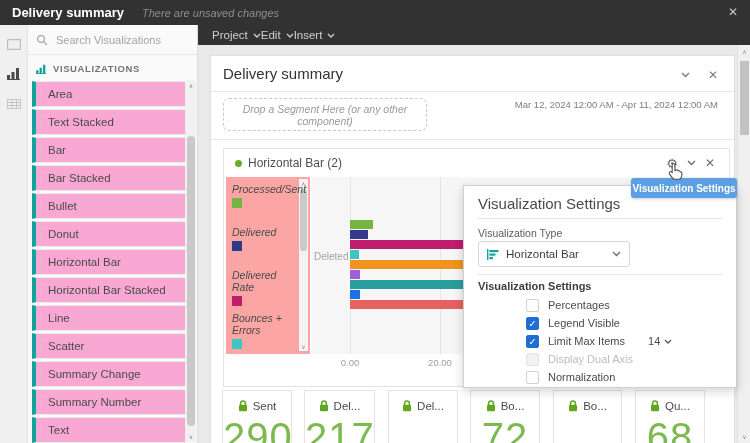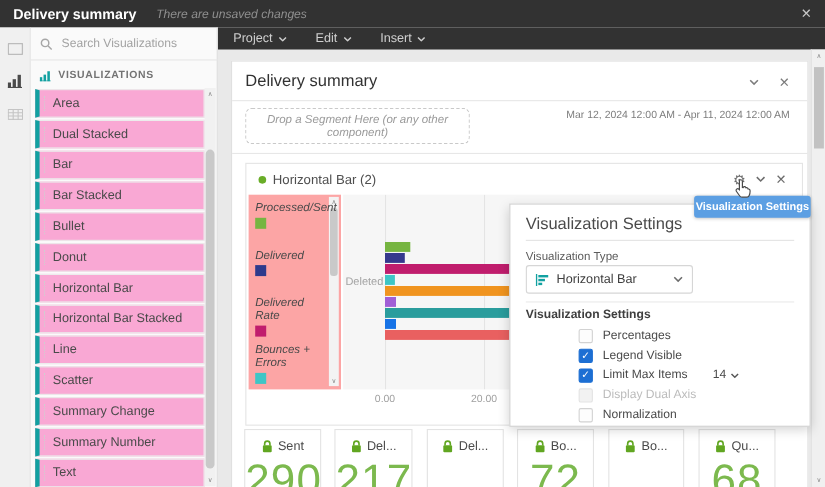--- a/index.html
+++ b/index.html
@@ -4,21 +4,21 @@
 <style>
   html,body{margin:0;padding:0;background:#e9e9e9;}
   *{box-sizing:border-box;font-family:"Liberation Sans","DejaVu Sans",sans-serif;}
   .stage{position:relative;width:750px;height:443px;overflow:hidden;background:#e9e9e9;}
   
   .topbar{position:absolute;left:0;top:0;width:750px;height:25px;background:#323232;color:#fff;display:flex;align-items:center;}
   .topbar .title{font-size:13px;margin-left:12px;font-weight:bold;}
   .topbar .unsaved{font-size:11px;font-style:italic;color:#8f8f8f;margin-left:18px;}
   .topbar .close{position:absolute;right:12px;top:5px;color:#c7c7c7;font-size:12px;cursor:pointer;}
   
-  .menubar{position:absolute;left:198px;top:25px;width:552px;height:20px;background:#323232;display:flex;align-items:center;gap:26px;padding-left:14px;}
+  .menubar{position:absolute;left:198px;top:25px;width:552px;height:20px;background:#323232;display:flex;align-items:center;padding-left:14px;}
   .menu-item{color:#cfcfcf;font-size:11.5px;display:flex;align-items:center;gap:5px;cursor:pointer;}
   
   .rail{position:absolute;left:0;top:25px;width:28px;height:418px;background:#f0f0f0;border-right:1px solid #e3e3e3;}
   .rail .ric{position:absolute;left:7px;}
   
   .sidebar{position:absolute;left:28px;top:25px;width:170px;height:418px;background:#fafafa;border-right:1px solid #ddd;}
   .searchrow{position:absolute;left:0;top:0;width:170px;height:30px;border-bottom:1px solid #e6e6e6;display:flex;align-items:center;padding-left:8px;gap:6px;}
   .searchrow input{border:none;outline:none;background:transparent;font-size:11px;color:#555;width:130px;}
   .searchrow input::placeholder{color:#a3a3a3;}
   .sechead{position:absolute;left:8px;top:38px;display:flex;align-items:center;gap:6px;font-size:9.5px;font-weight:bold;color:#737373;letter-spacing:.6px;}
@@ -167,21 +167,21 @@
             <rect x="0" y="8" width="3" height="5" fill="#12a1a1"></rect>
             <rect x="4.5" y="5" width="3" height="8" fill="#12a1a1"></rect>
             <rect x="9" y="1" width="3" height="12" fill="#12a1a1"></rect>
             <rect x="0" y="12" width="13" height="1" fill="#12a1a1"></rect>
           </svg>
       </span>
       <span>VISUALIZATIONS</span>
     </div>
     <div class="vizlist">
         <div class="vrow">Area</div>
-        <div class="vrow">Dual Stacked</div>
+        <div class="vrow">Text Stacked</div>
         <div class="vrow">Bar</div>
         <div class="vrow">Bar Stacked</div>
         <div class="vrow">Bullet</div>
         <div class="vrow">Donut</div>
         <div class="vrow">Horizontal Bar</div>
         <div class="vrow">Horizontal Bar Stacked</div>
         <div class="vrow">Line</div>
         <div class="vrow">Scatter</div>
         <div class="vrow">Summary Change</div>
         <div class="vrow">Summary Number</div>

